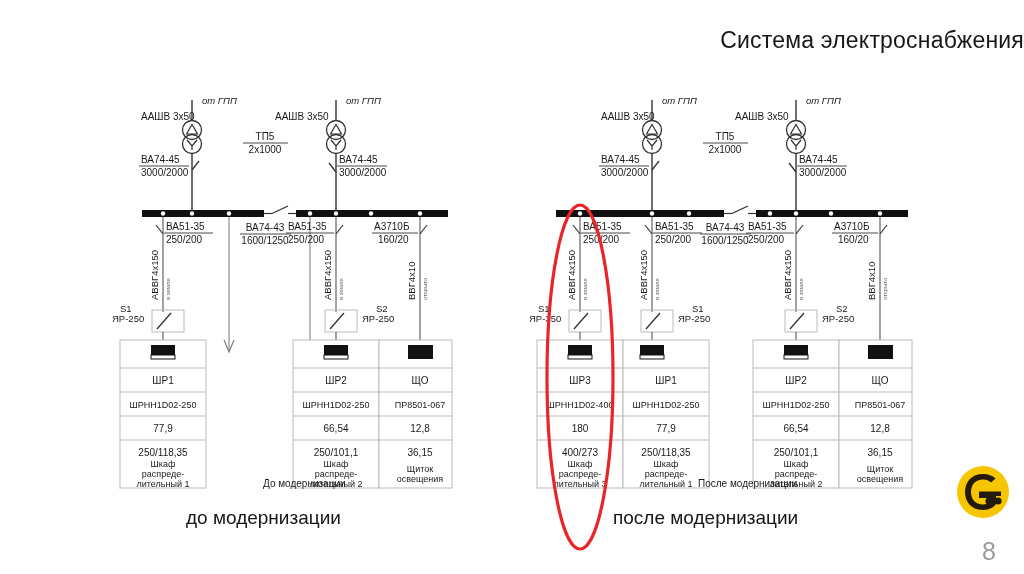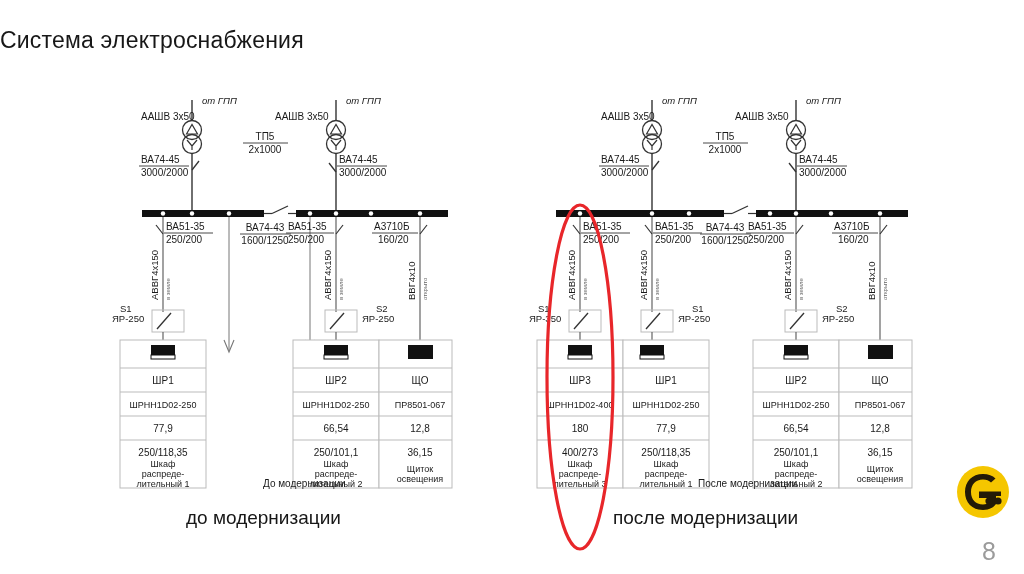--- a/index.html
+++ b/index.html
@@ -11,21 +11,21 @@
     position: relative;
     overflow: hidden;
     font-family: "Liberation Sans", sans-serif;
     color: #1a1a1a;
   }
   #slide { position: absolute; inset: 0; }
 
   .title {
     position: absolute;
     top: 27px; left: 0; width: 1024px;
-    text-align: left;
+    text-align: right;
     font-size: 23px;
     color: #171717;
     letter-spacing: 0.2px;
   }
 
   
   .diagram { position: absolute; top: 0; left: 0; }
   .diagram svg { display: block; }
 
   

